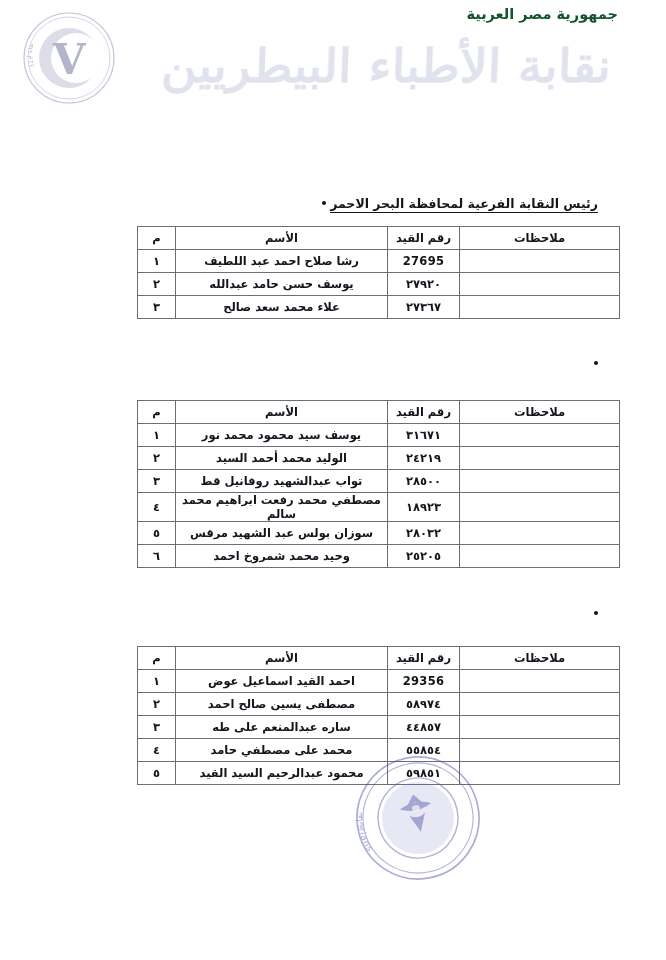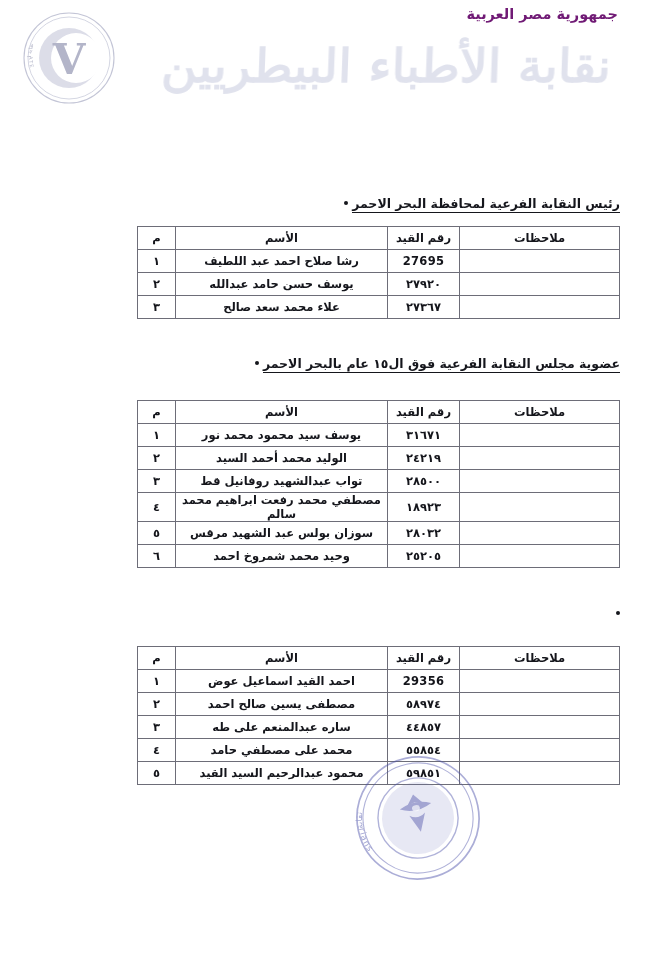--- a/index.html
+++ b/index.html
@@ -33,21 +33,21 @@
     height: 100px;
   }
   .logo-seal svg { display: block; }
 
   .country-name {
     position: absolute;
     right: 48px;
     top: 6px;
     font-size: 14.5px;
     font-weight: 700;
-    color: #701a75;
+    color: #14532d;
     letter-spacing: 0;
     white-space: nowrap;
   }
 
   .syndicate-calligraphy {
     position: absolute;
     right: 62px;
     top: 30px;
     width: 236px;
     height: 72px;
@@ -68,21 +68,21 @@
 
   
   .section { position: absolute; left: 0; width: 666px; }
   #section-0 { top: 196px; }
   #section-1 { top: 356px; }
   #section-2 { top: 606px; }
 
   .section-heading {
     position: relative;
     text-align: right;
-    padding-right: 46px;
+    padding-right: 68px;
     font-size: 12.5px;
     font-weight: 700;
     color: #15161c;
     white-space: nowrap;
     direction: rtl;
   }
   .section-heading .heading-text {
     border-bottom: 1px solid #15161c;
     padding-bottom: 1px;
     display: inline-block;
@@ -224,21 +224,20 @@
           <td class="cell-name">علاء محمد سعد صالح</td>
           <td class="cell-serial">٣</td>
         </tr>
       </tbody>
     </table>
   </div>
 </div>
 
 <div class="section" id="section-1">
   <div class="section-heading">
-    <span class="heading-text">عضوية مجلس النقابة الفرعية فوق ال١٥ عام بالبحر الاحمر</span>
     <span class="bullet-dot"></span>
   </div>
   <div class="tbl-wrap">
     <table class="roster">
       <colgroup>
         <col class="c-notes">
           <col class="c-reg">
           <col class="c-name">
           <col class="c-serial">
       </colgroup>

